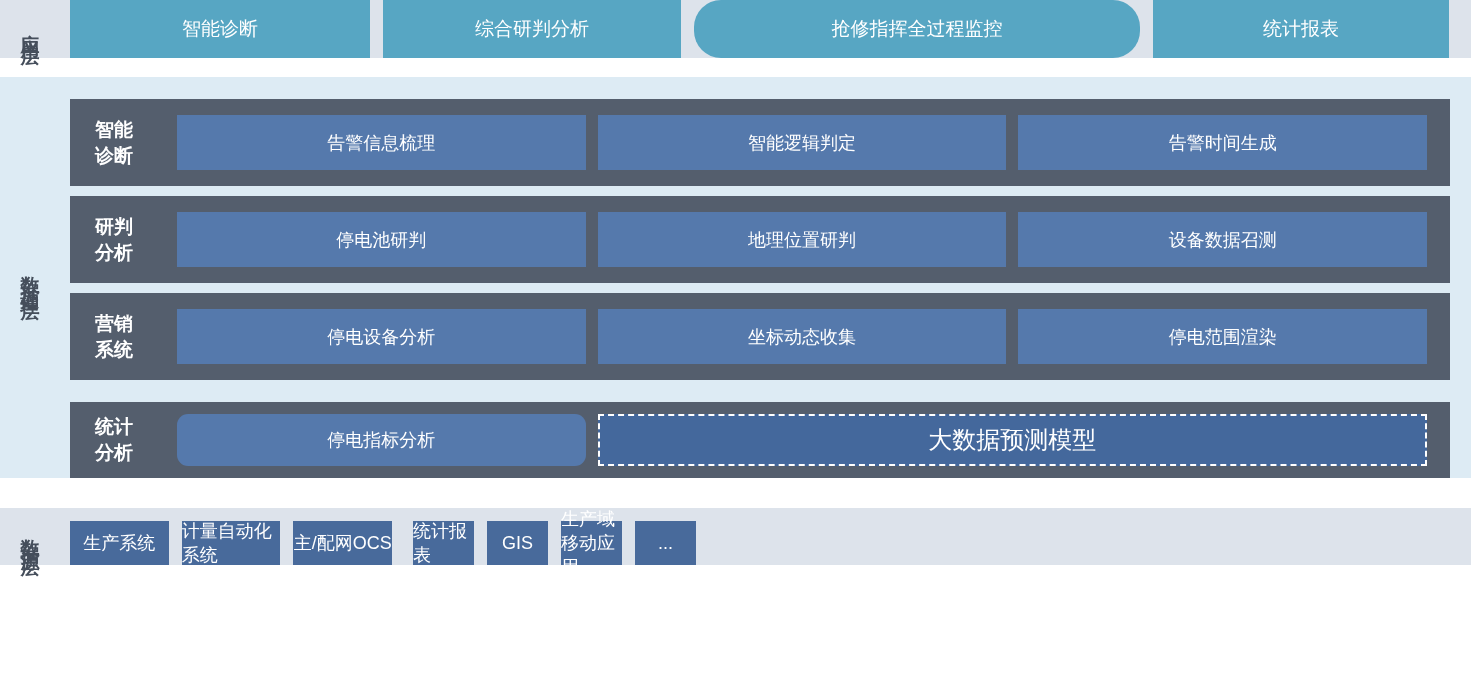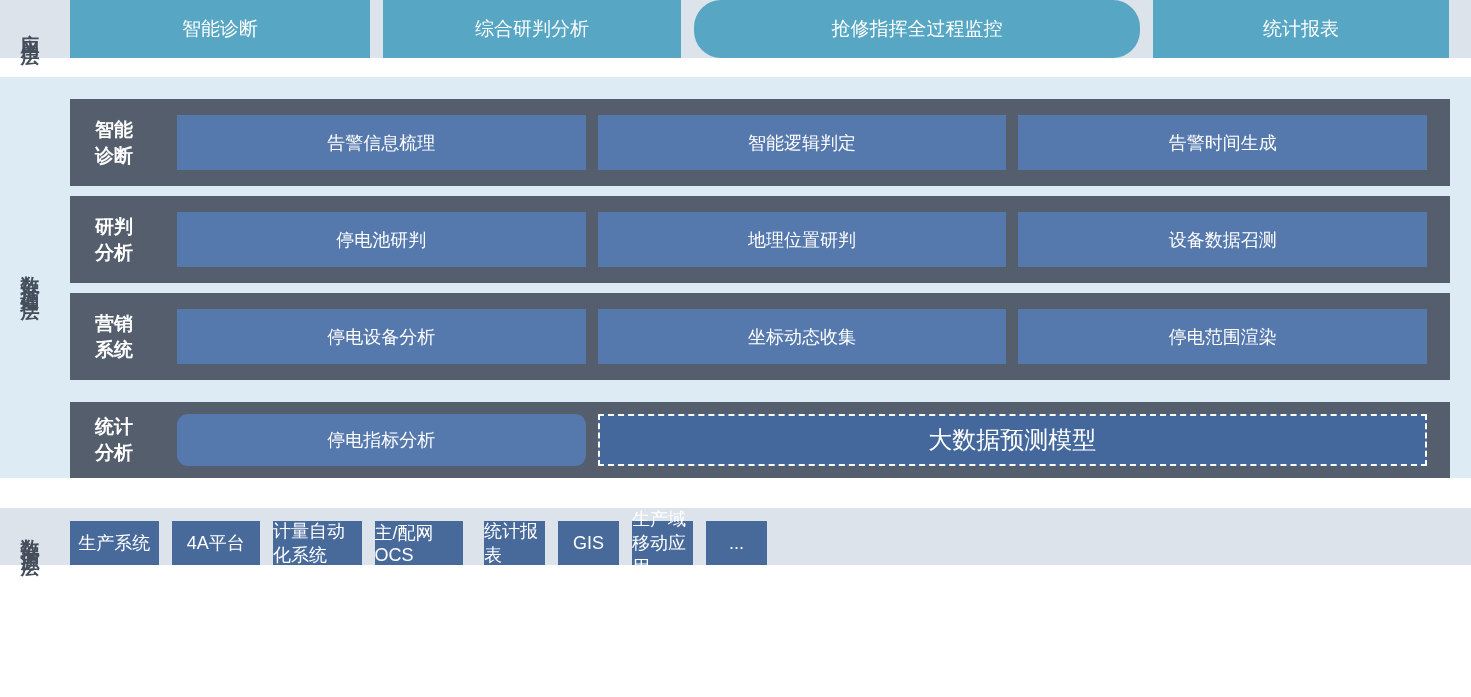--- a/index.html
+++ b/index.html
@@ -127,21 +127,20 @@
     </div>
   </section>
 
   <section class="band band-src">
     <div class="vlabel-col">
       <div class="vlabel">数据源层</div>
     </div>
     <div class="src-content">
       <div class="src-row">
         <div class="src-btn">生产系统</div>
-        <div class="src-btn">4A平台</div>
         <div class="src-btn">计量自动化系统</div>
         <div class="src-btn">主/配网OCS</div>
       </div>
       <div class="src-row">
         <div class="src-btn">统计报表</div>
         <div class="src-btn">GIS</div>
         <div class="src-btn">生产域移动应用</div>
         <div class="src-btn">...</div>
       </div>
     </div>

